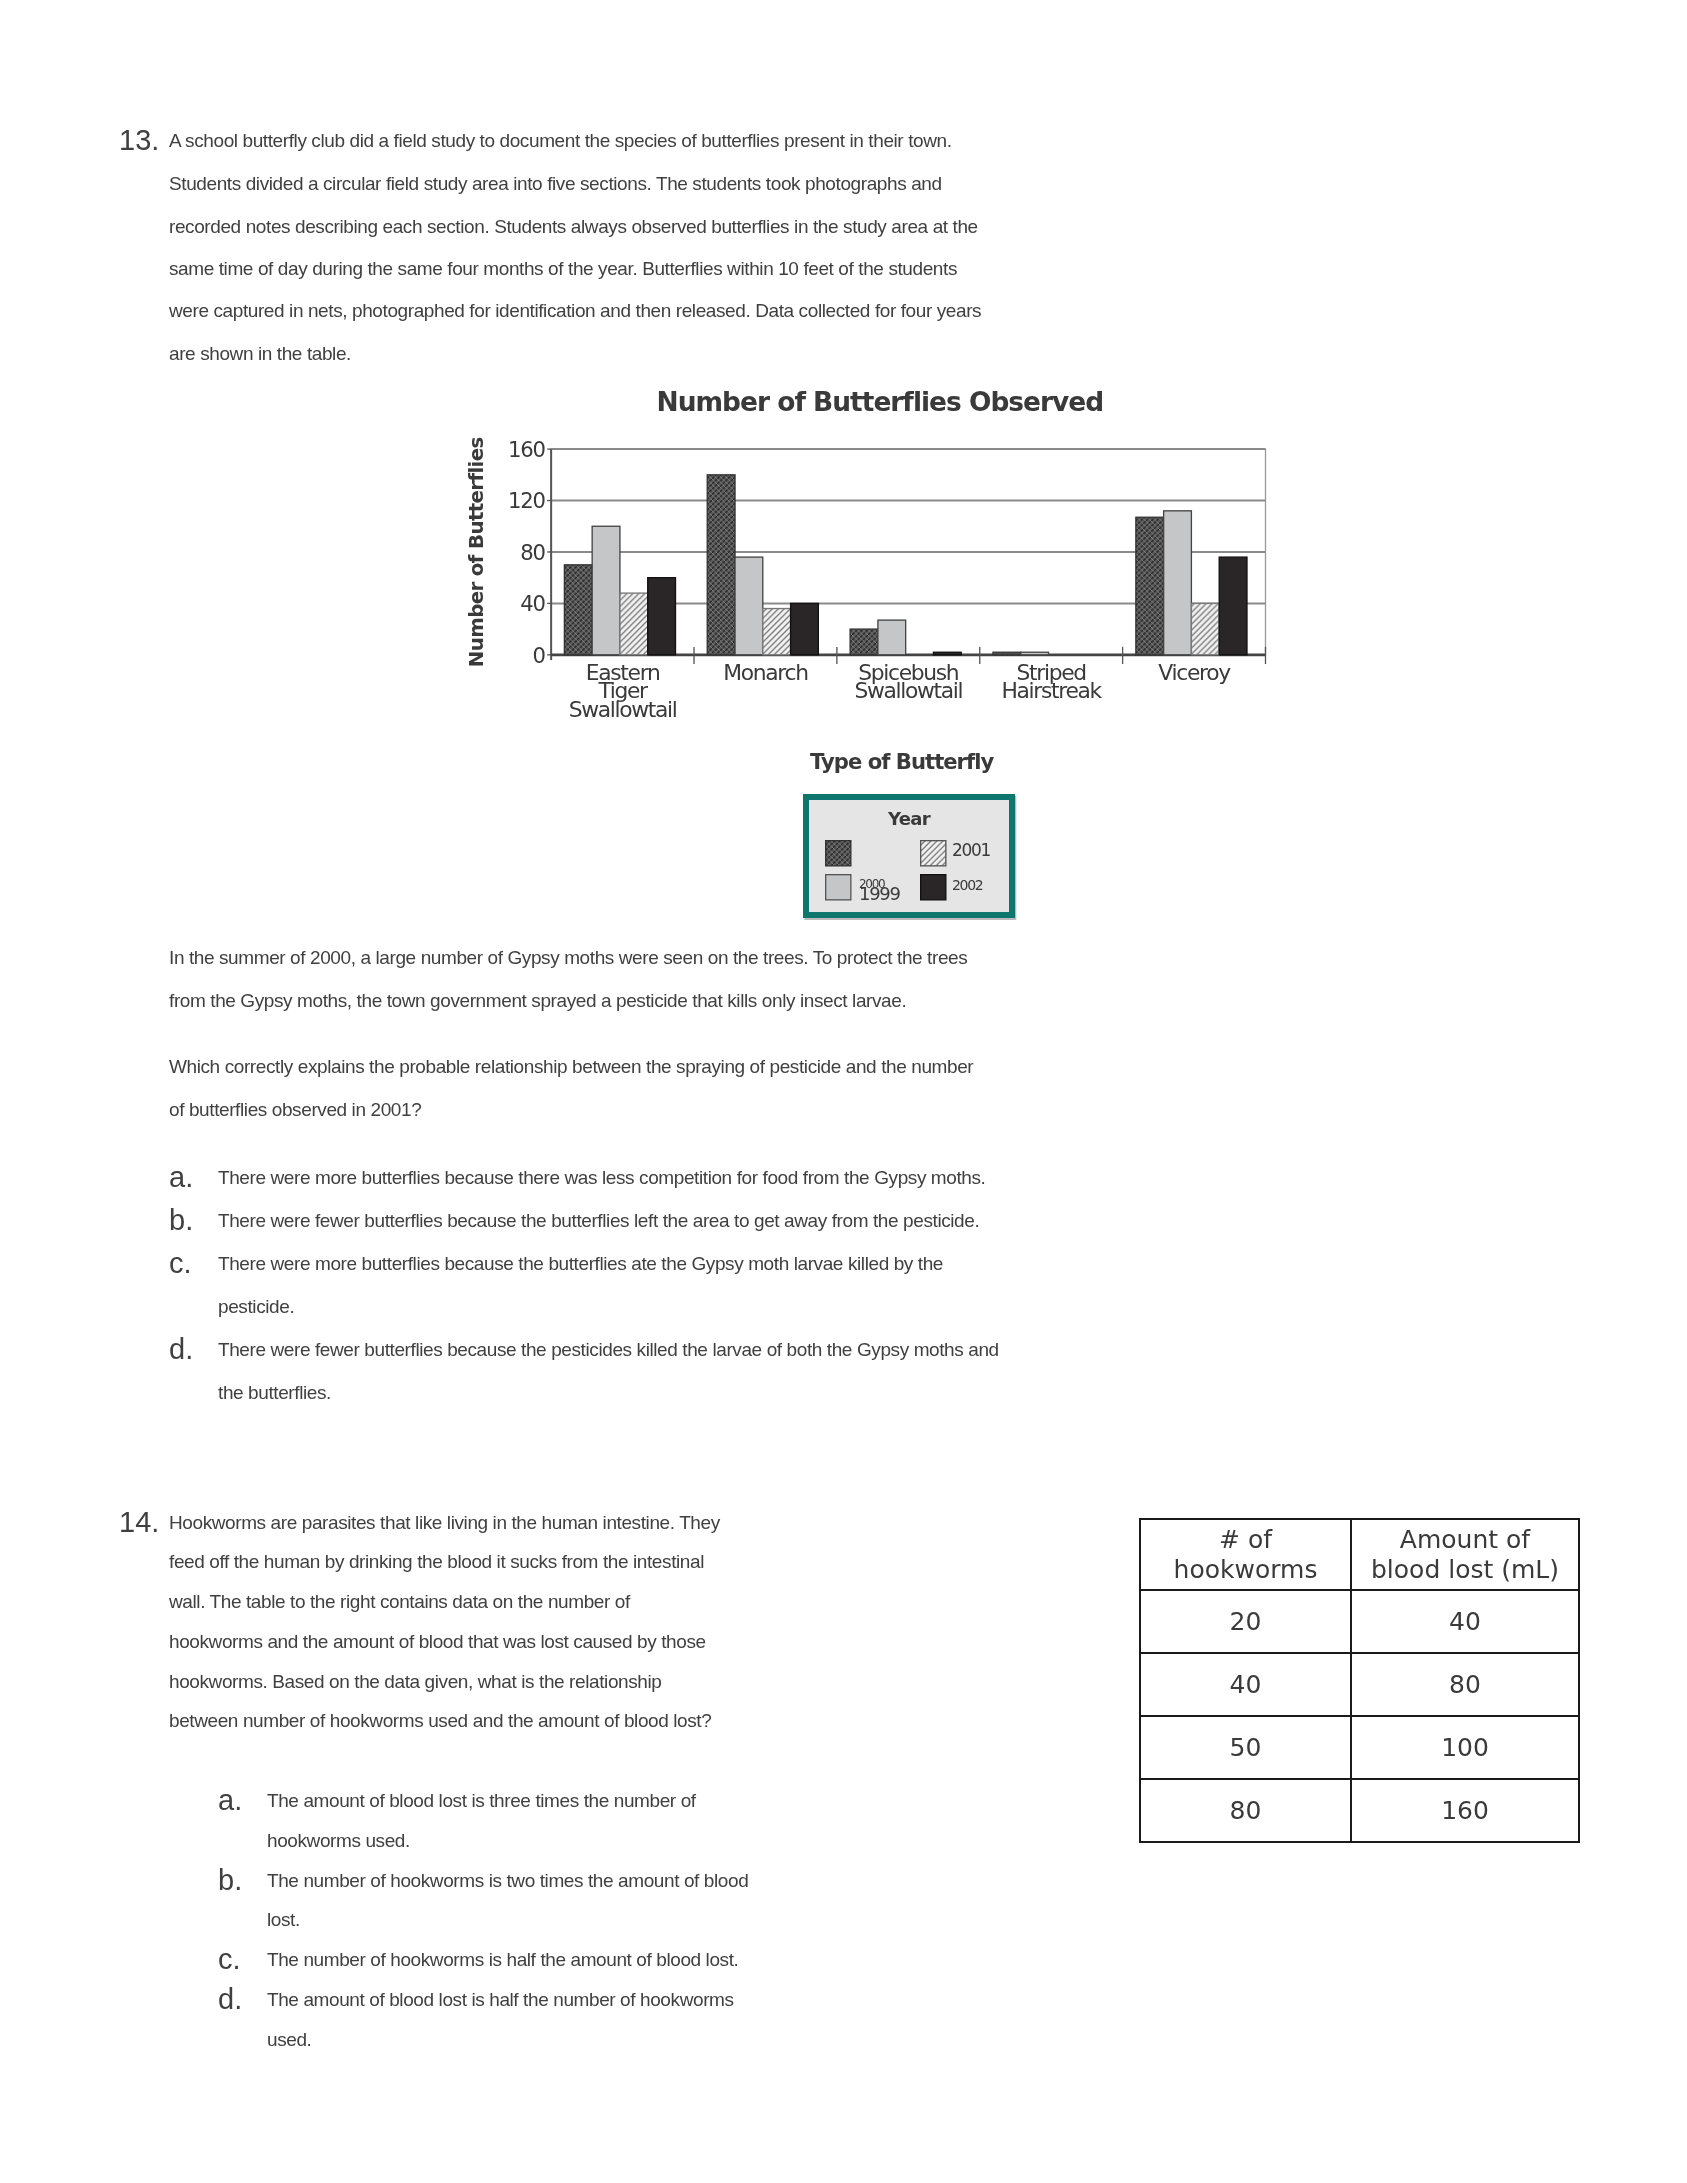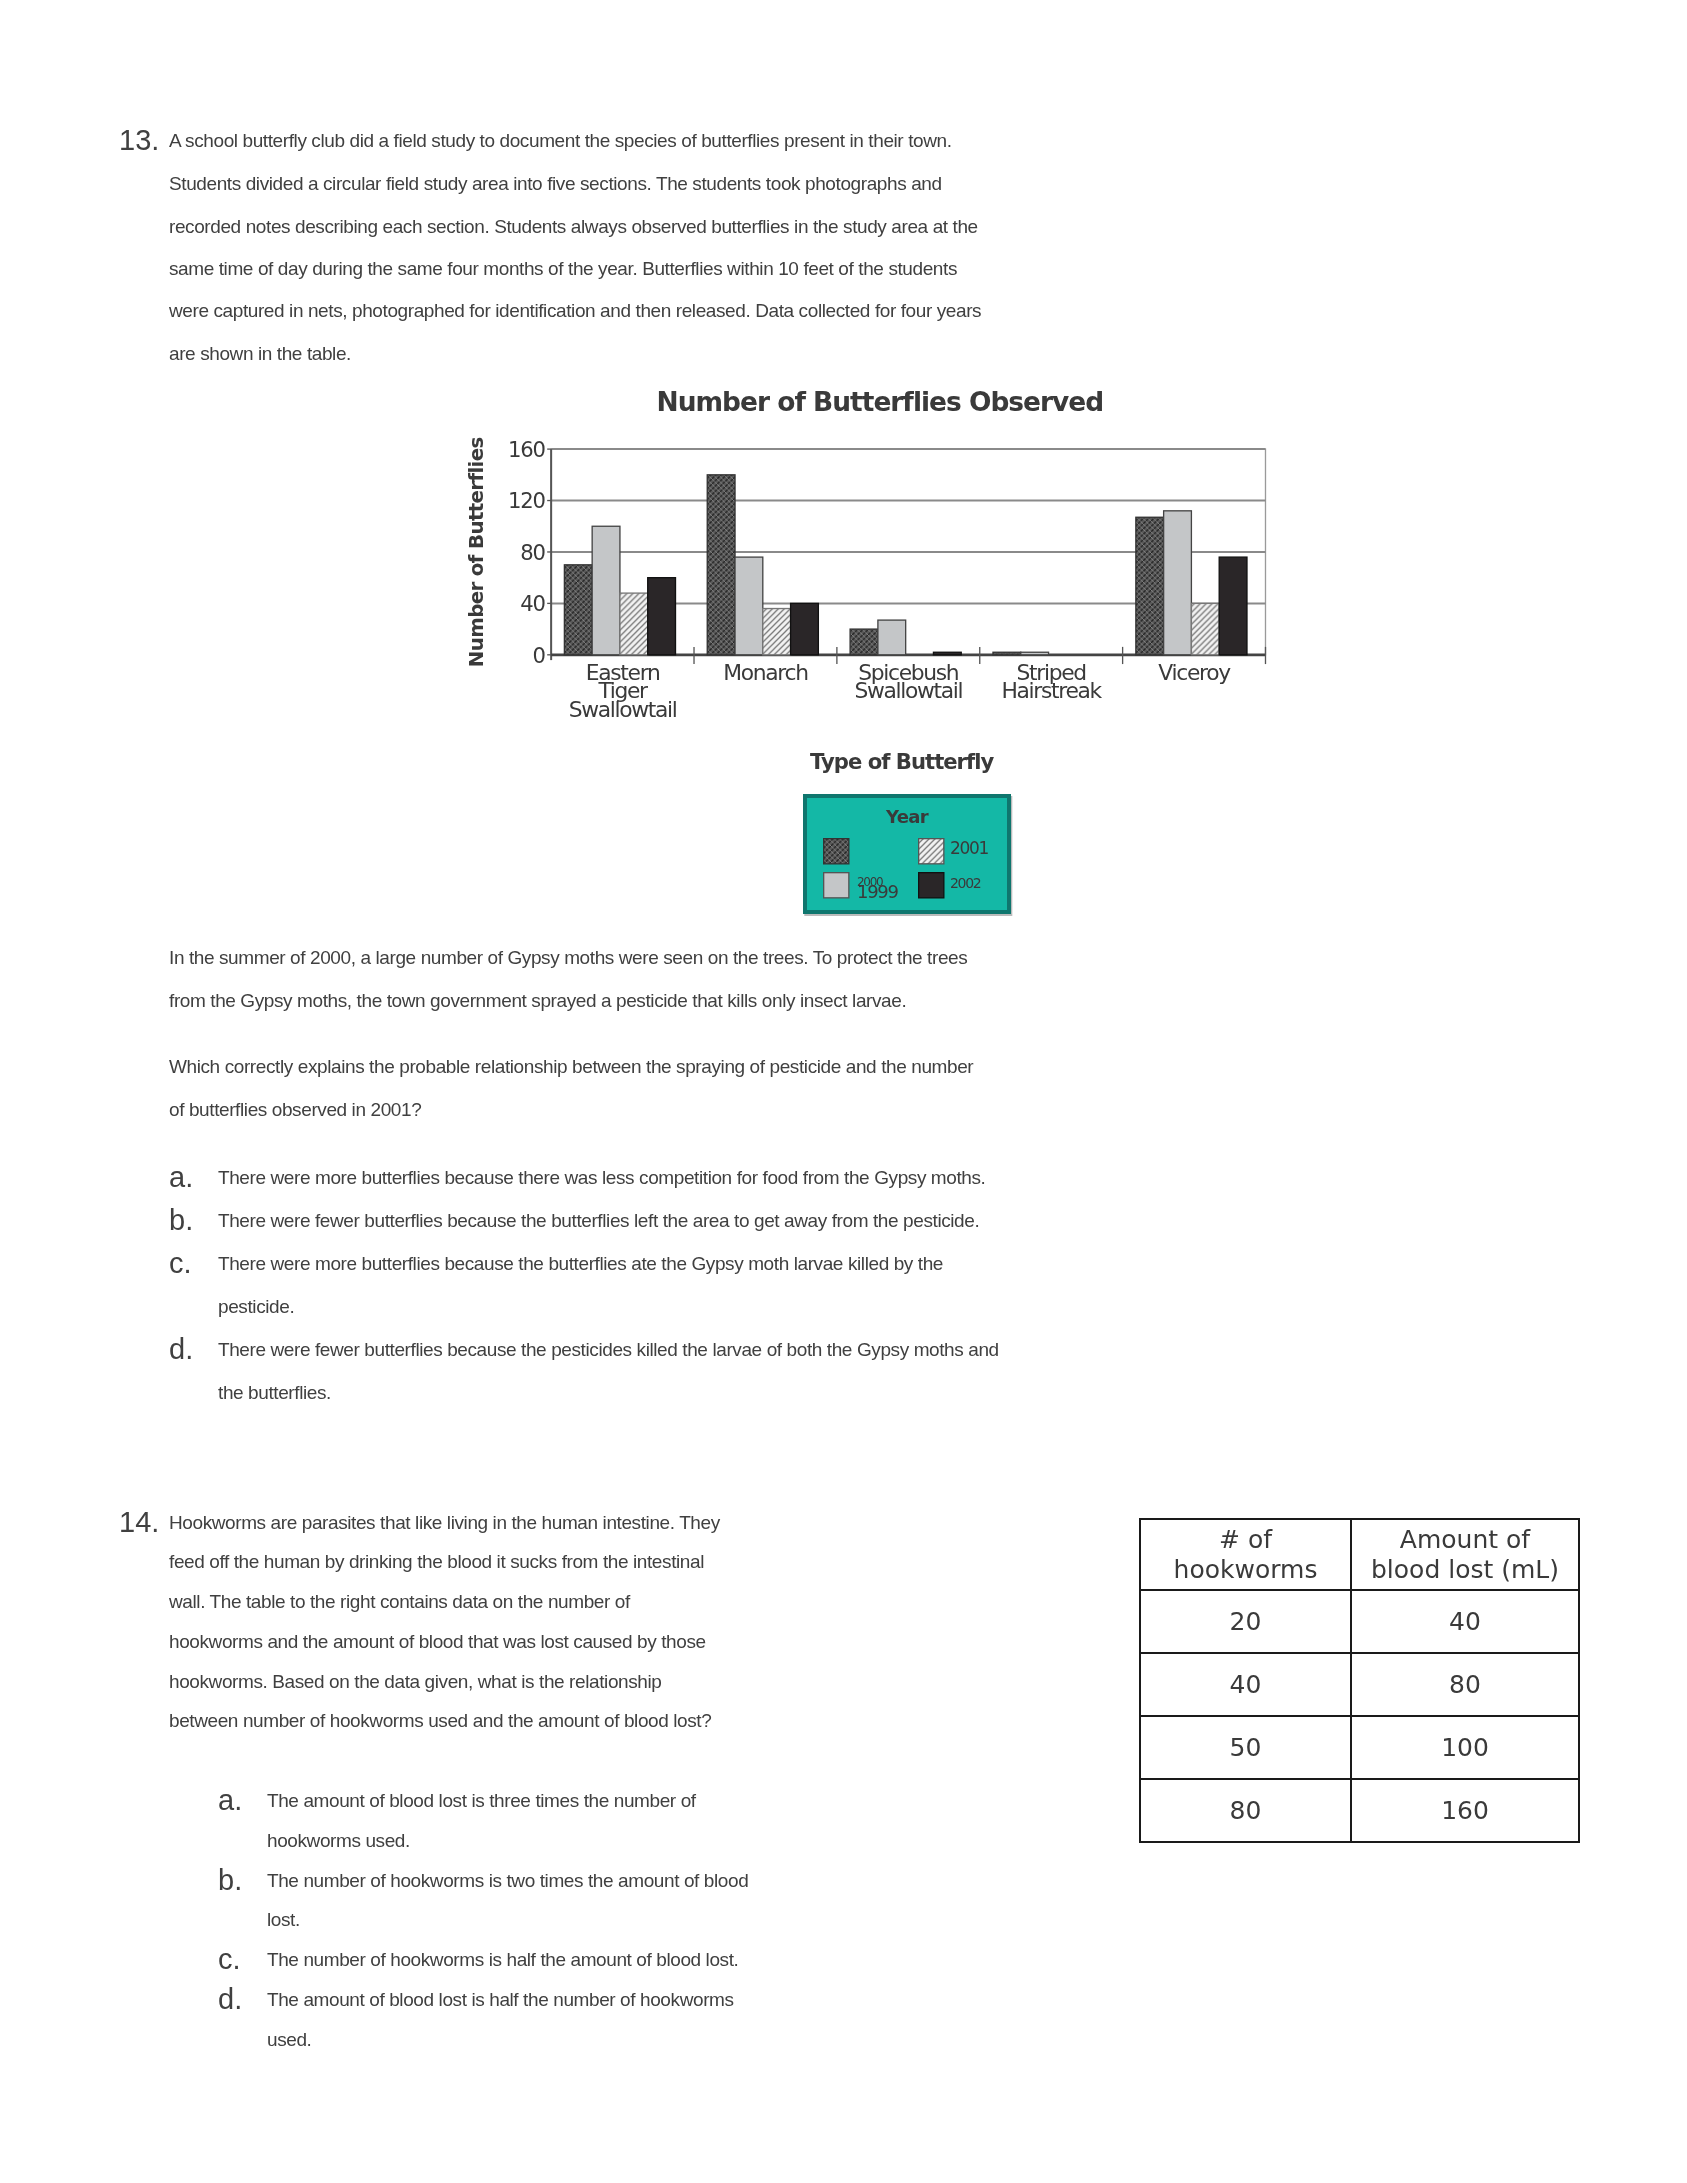--- a/index.html
+++ b/index.html
@@ -92,21 +92,21 @@
       <rect x="1717" y="782.01875" width="42" height="207.98125000000005" fill="url(#pat1999)" stroke="#333" stroke-width="2"></rect>
       <rect x="1759" y="772.3" width="42" height="217.70000000000005" fill="#c4c6c8" stroke="#444" stroke-width="2"></rect>
       <rect x="1801" y="912.25" width="42" height="77.75" fill="url(#pat2001)" stroke="#777" stroke-width="2"></rect>
       <rect x="1843" y="842.275" width="42" height="147.72500000000002" fill="#2a2628" stroke="#111" stroke-width="2"></rect>
       <text x="1805" y="1028" text-anchor="middle" font-size="33" class="chart-text" letter-spacing="-2" fill="#555">Viceroy</text>
       <line x1="1913" x2="1913" y1="978" y2="1004" stroke="#555" stroke-width="2"></line>
       <text x="1363" y="1163" text-anchor="middle" font-size="32" font-weight="bold" class="chart-text" letter-spacing="-1.5">Type of Butterfly</text>
     </g>
 </svg>
 
-<div style="position:absolute; left:803px; top:794px; width:200px; height:112px; border:4px solid #0f766e; box-shadow: 1.3px 2px 0 #bbb; background:#14b8a6; font-family:'DejaVu Sans',sans-serif; color:#3a3a3a;">
+<div style="position:absolute; left:803px; top:794px; width:200px; height:112px; border:6px solid #0f766e; box-shadow: 1.3px 2px 0 #bbb; background:#e5e5e5; font-family:'DejaVu Sans',sans-serif; color:#3a3a3a;">
   <div style="position:absolute; left:0; width:100%; top:8px; text-align:center; font-size:18px; font-weight:bold; letter-spacing:-0.7px;">Year</div>
   <div style="position:absolute; left:16px; top:40px;">
     <svg width="26.5" height="26.5" style="position:absolute; left:0; top:0;" viewBox="0 0 40 40">
         <rect x="1" y="1" width="38" height="38" fill="url(#pat1999)" stroke="#333" stroke-width="2"></rect>
       </svg>
     <span style="position:absolute; left:34px; top:2.6px; font-size:18px; letter-spacing:-1.3px;margin-top:40px;">1999</span>
   </div>
   <div style="position:absolute; left:111px; top:40px;">
     <svg width="26.5" height="26.5" style="position:absolute; left:0; top:0;" viewBox="0 0 40 40">
         <rect x="1" y="1" width="38" height="38" fill="url(#pat2001)" stroke="#555" stroke-width="2"></rect>

